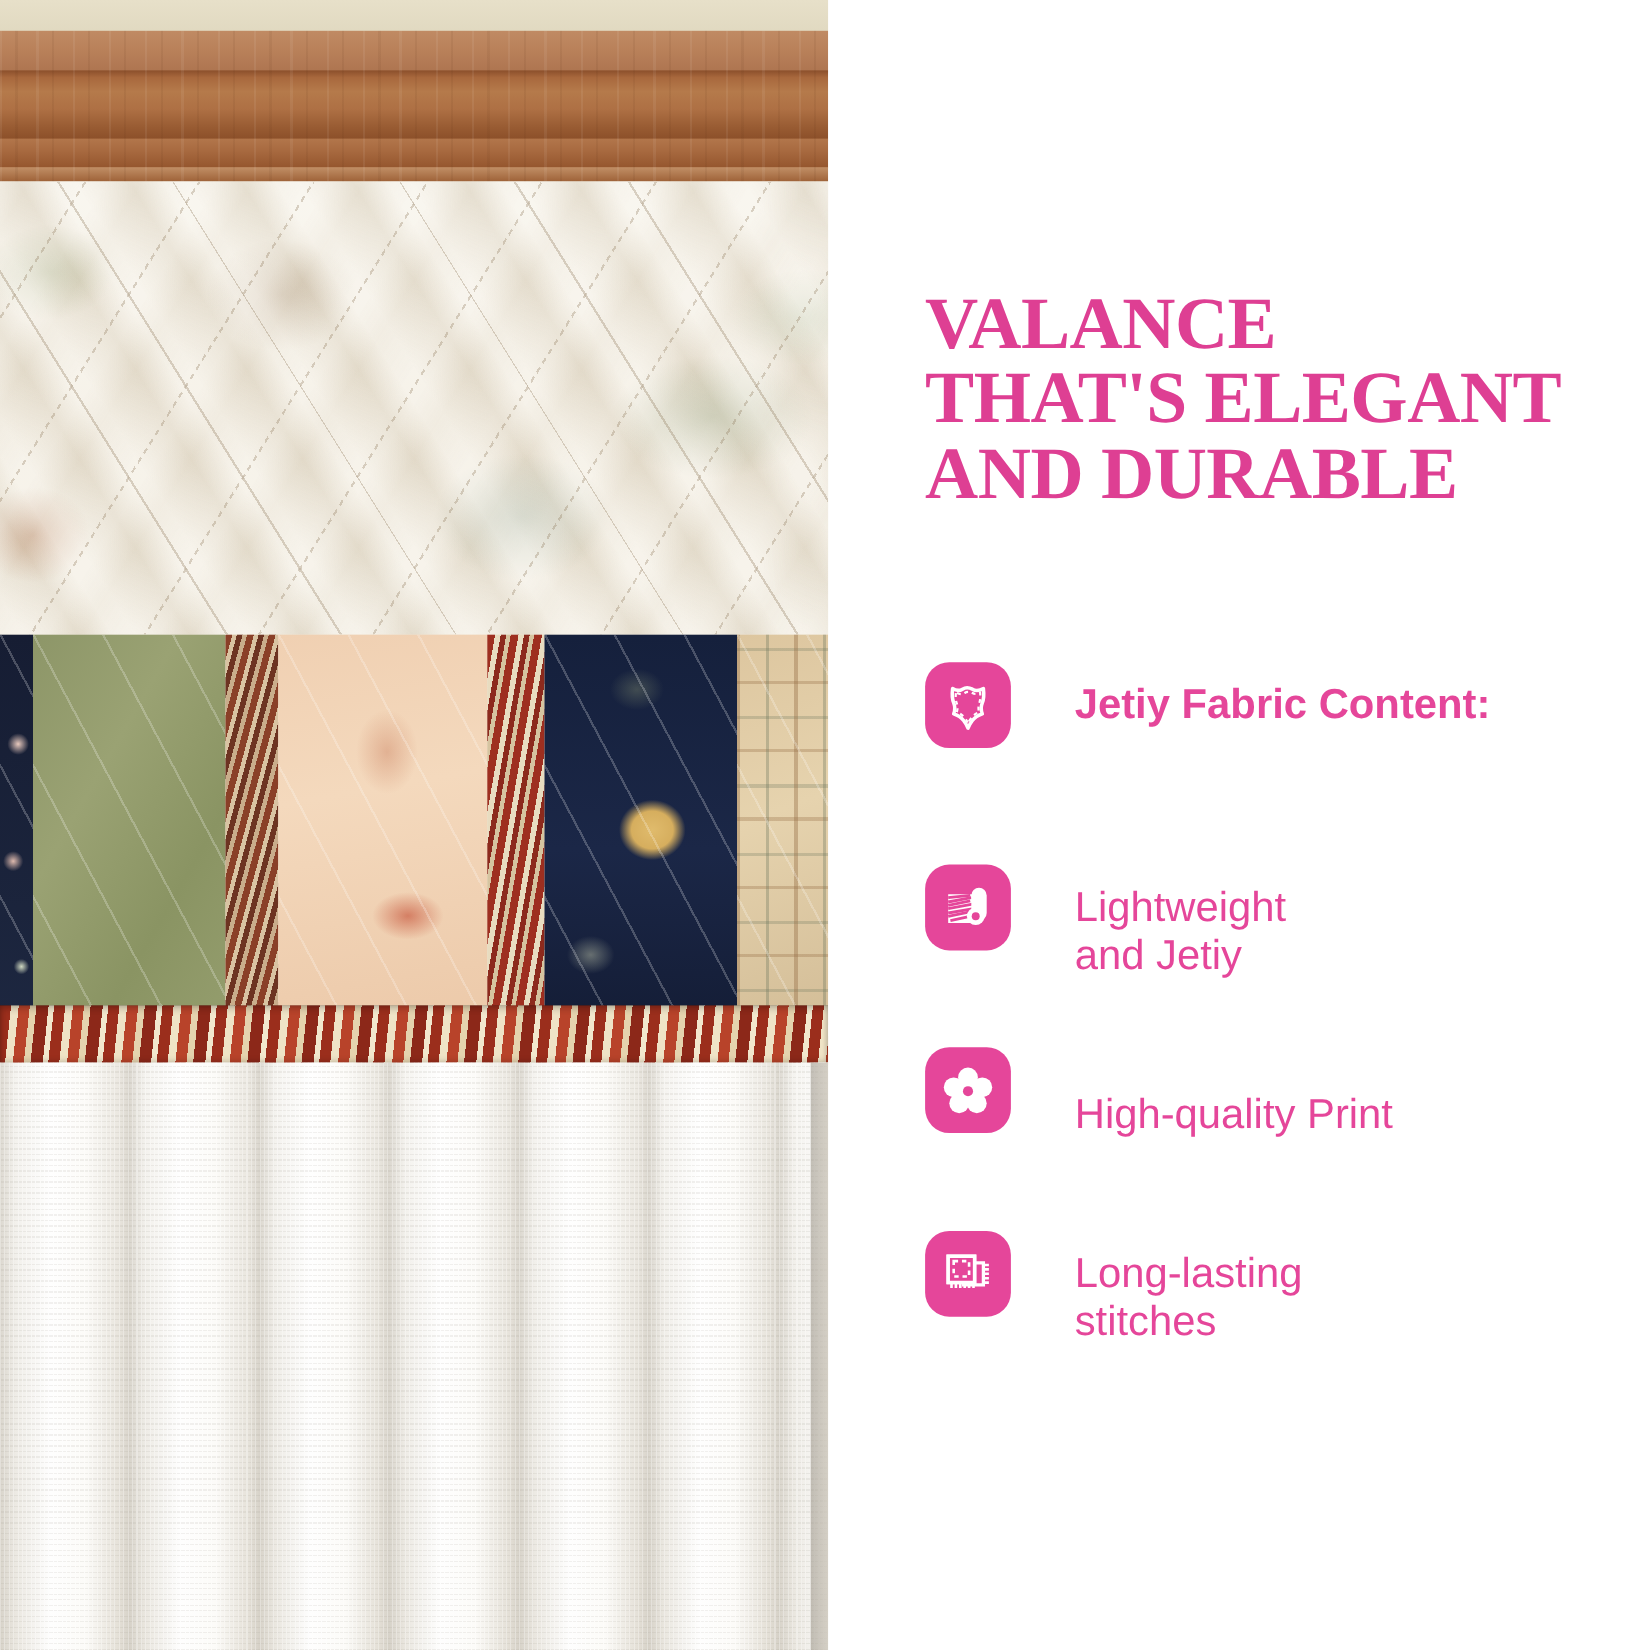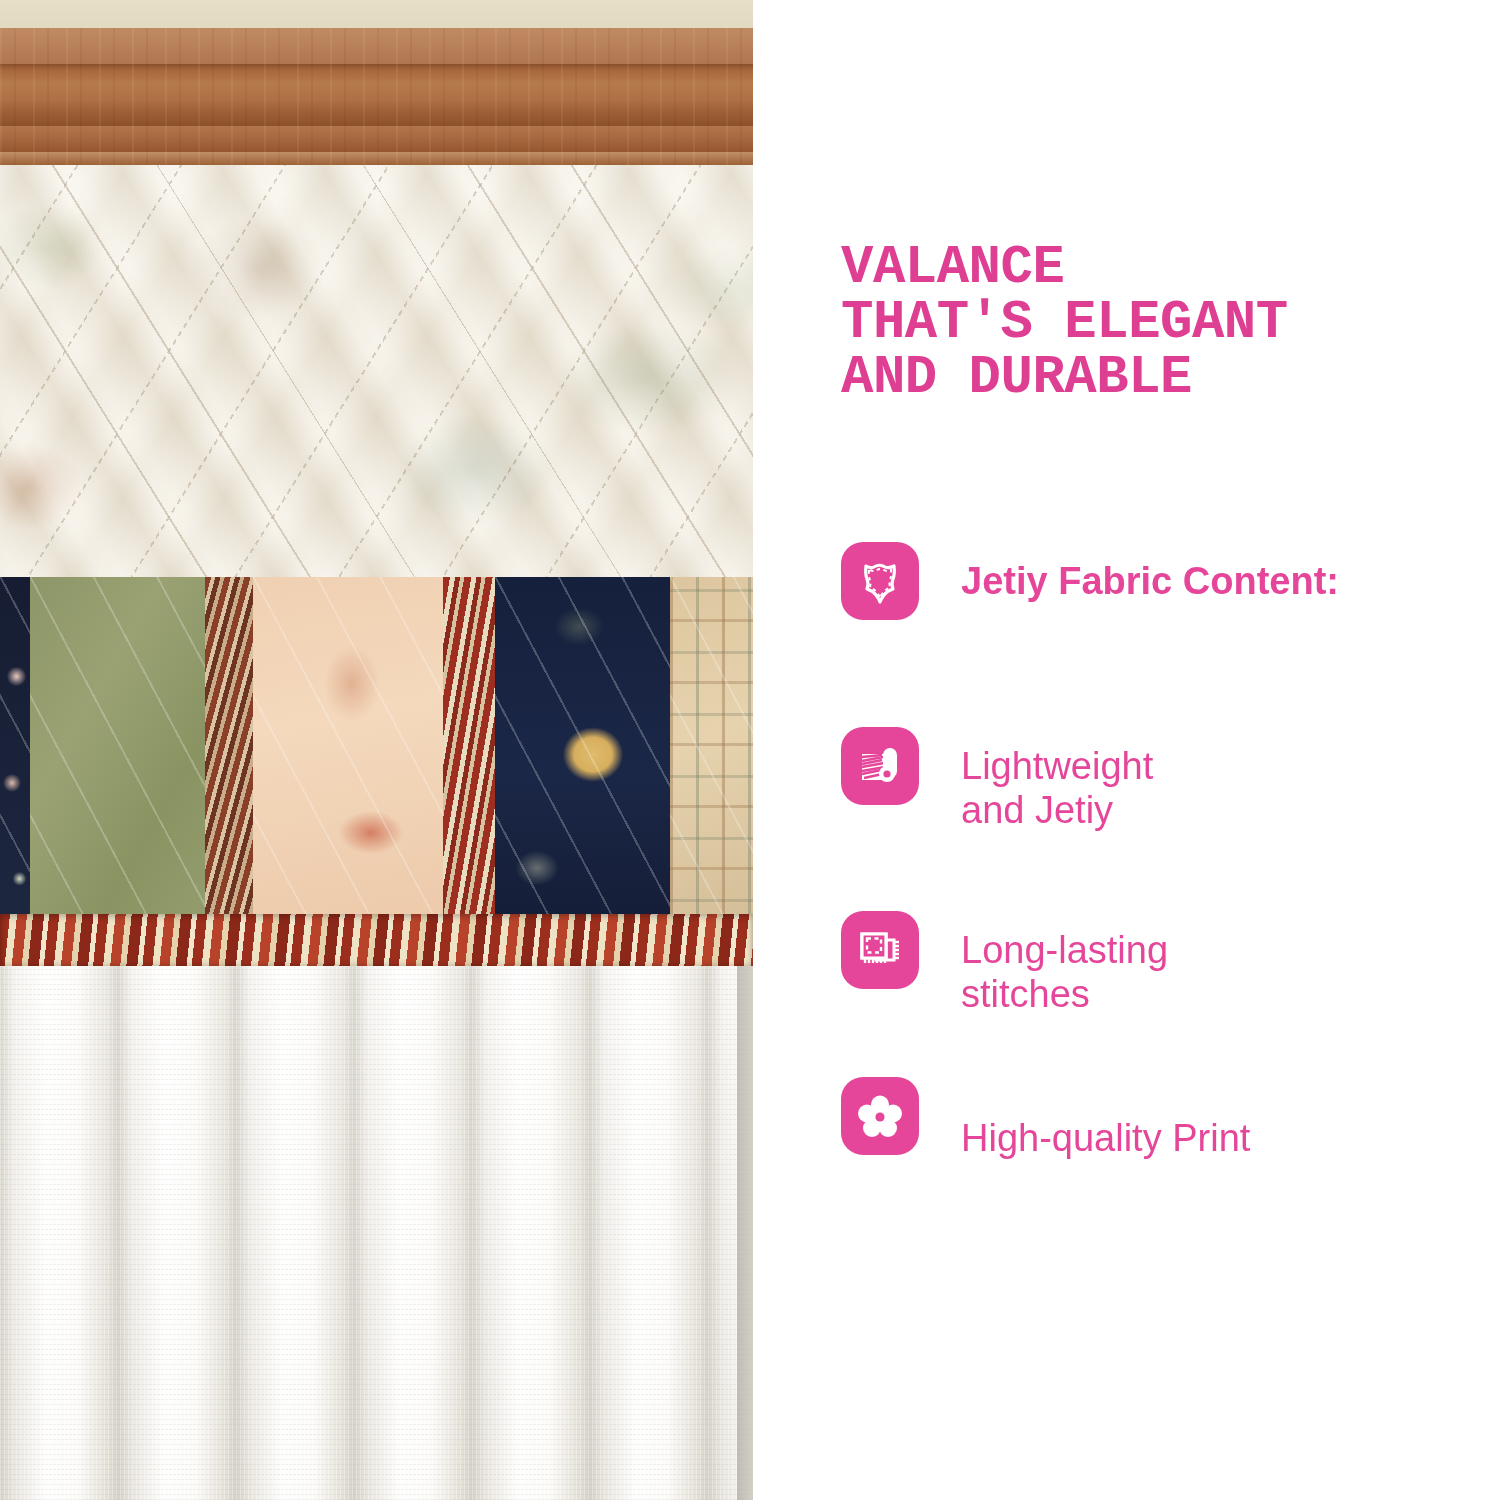--- a/index.html
+++ b/index.html
@@ -213,40 +213,41 @@
   .content {
     position: relative;
     flex: 1 1 auto;
     height: 1500px;
     background: #ffffff;
     padding: 240px 60px 0 88px;
   }
 
   .headline {
     color: #DE3F93;
-    font-family: Liberation Mono, monospace;
+    font-family: Liberation Serif, serif;
     font-weight: bold;
-    font-size: 54px;
+    font-size: 67px;
     line-height: 1.02;
     letter-spacing: -0.5px;
     text-transform: uppercase;
     white-space: pre-line;
     margin-bottom: 0;
+    margin-top: 20px;
   }
 
   .features {
     margin-top: 110px;
     display: flex;
     flex-direction: column;
   }
 
   .feature {
     display: flex;
     align-items: center;
-    gap: 42px;
+    gap: 58px;
     min-height: 96px;
     margin-bottom: 52px;
   }
   .feature:last-child { margin-bottom: 0; }
 
   .feat-icon {
     flex: 0 0 78px;
     width: 78px; height: 78px;
     background: #E5469A;
     border-radius: 22px;
@@ -357,20 +358,39 @@
           </svg>
         </span>
         <div class="feat-text">
           <span>Lightweight
 and Jetiy</span>
         </div>
       </div>
 
       <div class="feature">
         <span class="feat-icon">
+          <svg width="48" height="48" viewBox="0 0 48 48">
+            <g fill="#ffffff">
+              <circle cx="24" cy="12.5" r="9"></circle>
+              <circle cx="37" cy="21.5" r="9"></circle>
+              <circle cx="11" cy="21.5" r="9"></circle>
+              <circle cx="32" cy="36" r="9"></circle>
+              <circle cx="16" cy="36" r="9"></circle>
+              <circle cx="24" cy="25" r="10"></circle>
+            </g>
+            <circle cx="24" cy="25" r="4.6" fill="#E5469A"></circle>
+          </svg>
+        </span>
+        <div class="feat-text">
+          <span>High-quality Print</span>
+        </div>
+      </div>
+
+      <div class="feature">
+        <span class="feat-icon">
           <g></g>
           <svg width="48" height="48" viewBox="0 0 48 48">
 
             <path d="M20 14 L38 14 L38 34 L20 34 Z" fill="none" stroke="#ffffff" stroke-width="3"></path>
             <g stroke="#ffffff" stroke-width="2.4">
               <path d="M38 16 L43 16"></path>
                 <path d="M38 20 L43 20"></path>
               <path d="M38 24 L43 24"></path>
                 <path d="M38 28 L43 28"></path>
               <path d="M38 32 L43 32"></path>
@@ -389,35 +409,16 @@
                 <path d="M29 32 L29 37"></path>
             </g>
           </svg>
         </span>
         <div class="feat-text">
           <span>Long-lasting
 stitches</span>
         </div>
       </div>
 
-      <div class="feature">
-        <span class="feat-icon">
-          <svg width="48" height="48" viewBox="0 0 48 48">
-            <g fill="#ffffff">
-              <circle cx="24" cy="12.5" r="9"></circle>
-              <circle cx="37" cy="21.5" r="9"></circle>
-              <circle cx="11" cy="21.5" r="9"></circle>
-              <circle cx="32" cy="36" r="9"></circle>
-              <circle cx="16" cy="36" r="9"></circle>
-              <circle cx="24" cy="25" r="10"></circle>
-            </g>
-            <circle cx="24" cy="25" r="4.6" fill="#E5469A"></circle>
-          </svg>
-        </span>
-        <div class="feat-text">
-          <span>High-quality Print</span>
-        </div>
-      </div>
-
 
     </div>
   </div>
 </div>
 
 </body></html>

